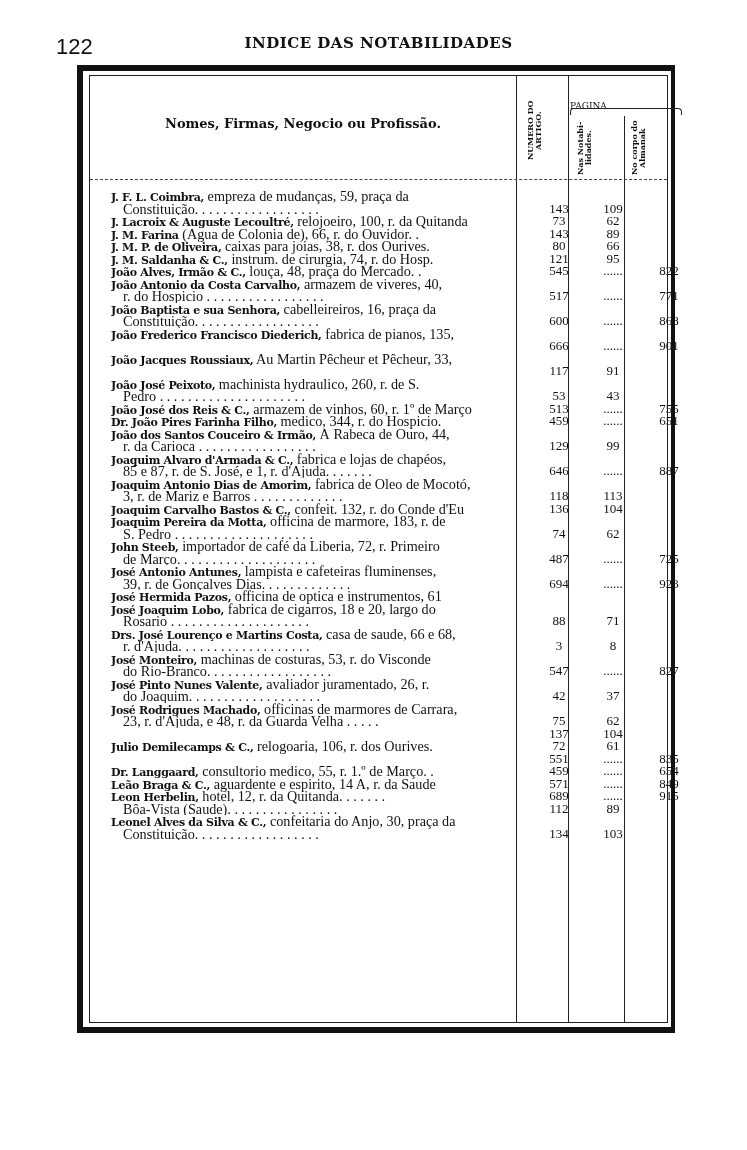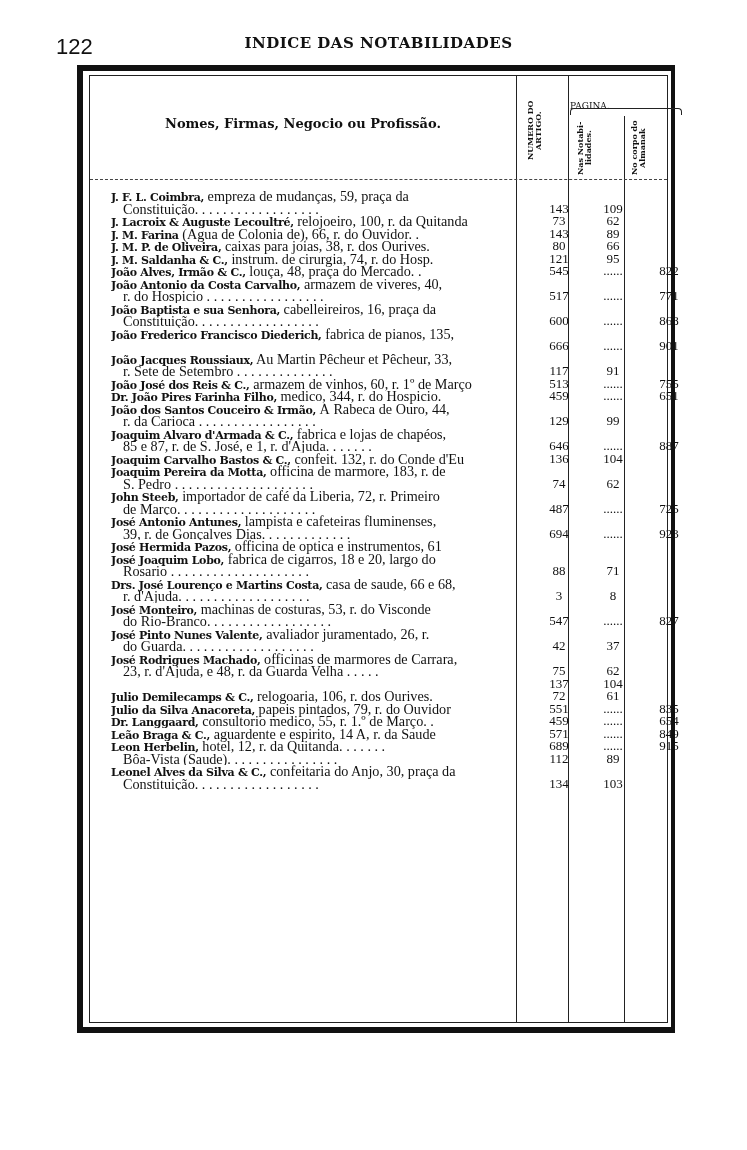--- a/index.html
+++ b/index.html
@@ -127,23 +127,33 @@
             <span class="num n-art">666</span>
             <span class="num n-not">......</span>
             <span class="num n-alm">901</span>
           </div>
         </div>
         <div class="row">
           <div class="line">
             <span class="txt"><span class="nm">João Jacques Roussiaux,</span><span> Au Martin Pêcheur et Pêcheur, 33,</span></span>
           </div>
           <div class="line">
-            <span class="txt cont">r. Sete de Setembro . . . . . . . . . . . . . .</span>
             <span class="num n-art">117</span>
             <span class="num n-not">91</span>
+            <span class="num n-alm"></span>
+          </div>
+        </div>
+        <div class="row">
+          <div class="line">
+            <span class="txt"><span class="nm">João José Peixoto,</span><span> machinista hydraulico, 260, r. de S.</span></span>
+          </div>
+          <div class="line">
+            <span class="txt cont">Pedro . . . . . . . . . . . . . . . . . . . . .</span>
+            <span class="num n-art">53</span>
+            <span class="num n-not">43</span>
             <span class="num n-alm"></span>
           </div>
         </div>
         <div class="row">
           <div class="line">
             <span class="txt"><span class="nm">João José dos Reis &amp; C.,</span><span> armazem de vinhos, 60, r. 1º de Março</span></span>
             <span class="num n-art">513</span>
             <span class="num n-not">......</span>
             <span class="num n-alm">755</span>
           </div>
@@ -173,20 +183,31 @@
           </div>
           <div class="line">
             <span class="txt cont">85 e 87, r. de S. José, e 1, r. d'Ajuda. . . . . . .</span>
             <span class="num n-art">646</span>
             <span class="num n-not">......</span>
             <span class="num n-alm">887</span>
           </div>
         </div>
         <div class="row">
           <div class="line">
+            <span class="txt"><span class="nm">Joaquim Antonio Dias de Amorim,</span><span> fabrica de Oleo de Mocotó,</span></span>
+          </div>
+          <div class="line">
+            <span class="txt cont">3, r. de Mariz e Barros . . . . . . . . . . . . .</span>
+            <span class="num n-art">118</span>
+            <span class="num n-not">113</span>
+            <span class="num n-alm"></span>
+          </div>
+        </div>
+        <div class="row">
+          <div class="line">
             <span class="txt"><span class="nm">Joaquim Carvalho Bastos &amp; C.,</span><span> confeit. 132, r. do Conde d'Eu</span></span>
             <span class="num n-art">136</span>
             <span class="num n-not">104</span>
             <span class="num n-alm"></span>
           </div>
         </div>
         <div class="row">
           <div class="line">
             <span class="txt"><span class="nm">Joaquim Pereira da Motta,</span><span> officina de marmore, 183, r. de</span></span>
           </div>
@@ -255,21 +276,21 @@
             <span class="num n-art">547</span>
             <span class="num n-not">......</span>
             <span class="num n-alm">827</span>
           </div>
         </div>
         <div class="row">
           <div class="line">
             <span class="txt"><span class="nm">José Pinto Nunes Valente,</span><span> avaliador juramentado, 26, r.</span></span>
           </div>
           <div class="line">
-            <span class="txt cont">do Guarda. . . . . . . . . . . . . . . . . . .</span>
+            <span class="txt cont">do Joaquim. . . . . . . . . . . . . . . . . . .</span>
             <span class="num n-art">42</span>
             <span class="num n-not">37</span>
             <span class="num n-alm"></span>
           </div>
         </div>
         <div class="row">
           <div class="line">
             <span class="txt"><span class="nm">José Rodrigues Machado,</span><span> officinas de marmores de Carrara,</span></span>
           </div>
           <div class="line">
@@ -289,21 +310,20 @@
         <div class="row">
           <div class="line">
             <span class="txt"><span class="nm">Julio Demilecamps &amp; C.,</span><span> relogoaria, 106, r. dos Ourives.</span></span>
             <span class="num n-art">72</span>
             <span class="num n-not">61</span>
             <span class="num n-alm"></span>
           </div>
         </div>
         <div class="row">
           <div class="line">
-            <span class="txt"><span class="nm">Julio da Silva Anacoreta,</span><span> papeis pintados, 79, r. do Ouvidor</span></span>
             <span class="num n-art">551</span>
             <span class="num n-not">......</span>
             <span class="num n-alm">835</span>
           </div>
         </div>
         <div class="row">
           <div class="line">
             <span class="txt"><span class="nm">Dr. Langgaard,</span><span> consultorio medico, 55, r. 1.º de Março. .</span></span>
             <span class="num n-art">459</span>
             <span class="num n-not">......</span>

